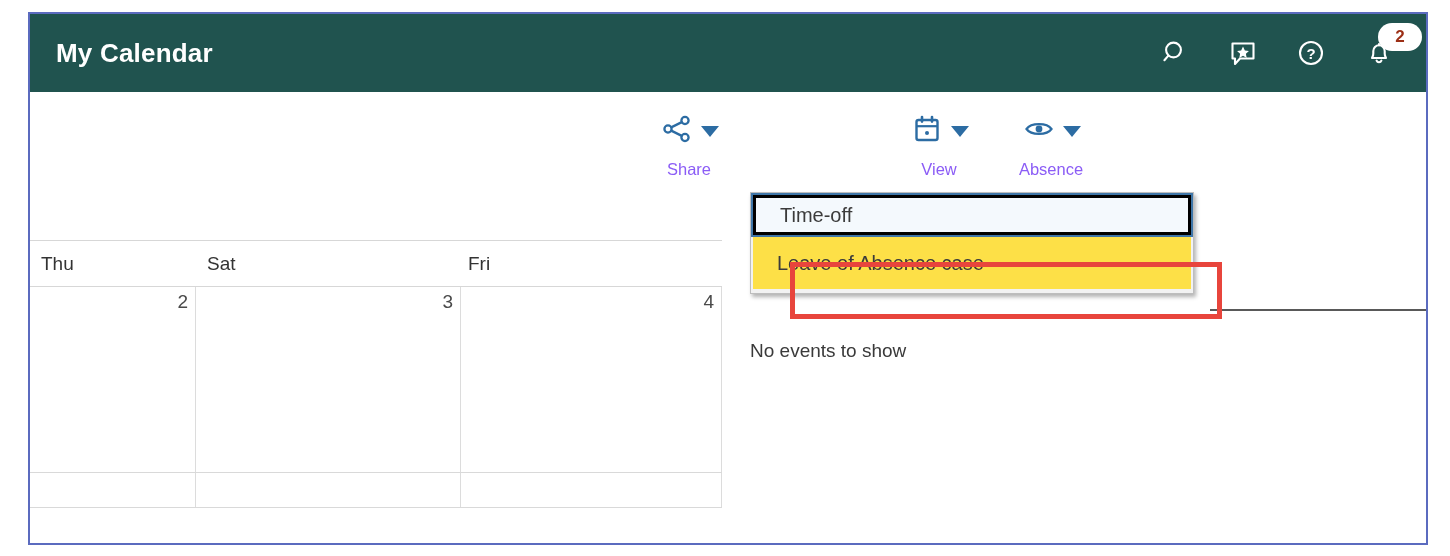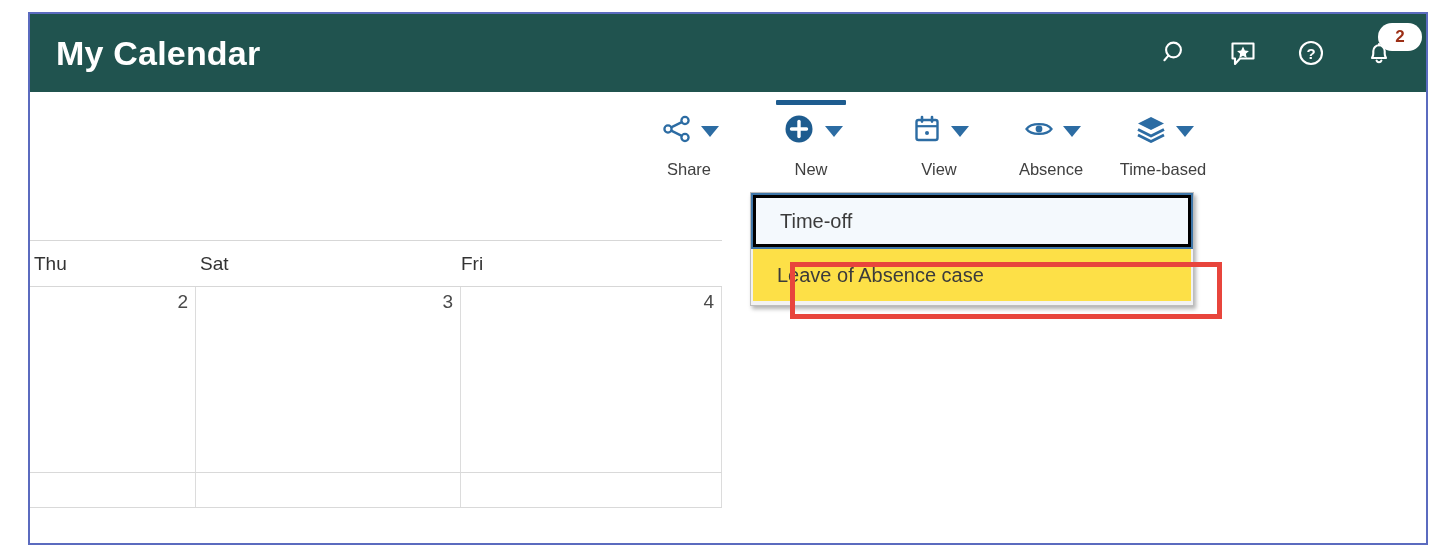--- a/index.html
+++ b/index.html
@@ -30,21 +30,21 @@
     left: 0; top: 0;
     width: 100%;
     height: 78px;
     background: #20534f;
     display: flex;
     align-items: center;
     padding: 0 12px 0 26px;
   }
   #page-title {
     color: #ffffff;
-    font-size: 34px;
+    font-size: 26px;
     font-weight: 600;
     letter-spacing: .2px;
     white-space: nowrap;
   }
   #title-actions {
     margin-left: auto;
     display: flex;
     align-items: center;
     gap: 34px;
     padding-right: 18px;
@@ -94,21 +94,21 @@
     gap: 7px;
   }
   .cmd .caret {
     width: 0; height: 0;
     border-left: 9px solid transparent;
     border-right: 9px solid transparent;
     border-top: 11px solid #2c6ca3;
   }
   .cmd .cmd-label {
     font-size: 16.5px;
-    color: #404040;
+    color: #8b5cf6;
     margin-top: 2px;
     line-height: 19px;
   }
   .cmd .active-bar {
     position: absolute;
     left: 24px; right: 24px;
     top: -4px;
     height: 5px;
     background: #1e5c8f;
     border-radius: 1px;
@@ -132,21 +132,21 @@
   #cal-head {
     display: flex;
     height: 47px;
     border-top: 1px solid #d7d7d7;
     border-bottom: 1px solid #d7d7d7;
     background: #ffffff;
   }
   #cal-head .hcell {
     display: flex;
     align-items: center;
-    padding-left: 4px;
+    padding-left: 11px;
     font-size: 19px;
     color: #333333;
   }
   .col-a { width: 166px; }
   .col-b { width: 265px; }
   .col-c { width: 261px; }
 
   .cal-row {
     display: flex;
     border-bottom: 1px solid #d9d9d9;
@@ -211,21 +211,21 @@
     color: #3b3b3b;
     white-space: nowrap;
     cursor: pointer;
   }
   #menu-item-timeoff {
     background: #f4f9fd;
     border: 3px solid #000000;
     outline: 2px solid #3f76a8;
     outline-offset: 0px;
     margin: 2px;
-    height: 52px;
+    height: 40px;
   }
   #menu-item-loa {
     background: #fde047;
     margin: 0 2px 4px 2px;
   }
   
   #loa-annotation {
     position: absolute;
     left: 760px;
     top: 248px;
@@ -290,34 +290,20 @@
             <circle cx="25" cy="25.5" r="3.6" fill="none" stroke="#2c6ca3" stroke-width="2.3"></circle>
             <line x1="11.2" y1="15.4" x2="21.8" y2="10.1" stroke="#2c6ca3" stroke-width="2.3"></line>
             <line x1="11.2" y1="18.6" x2="21.8" y2="23.9" stroke="#2c6ca3" stroke-width="2.3"></line>
           </svg>
         </span>
         <span class="caret"></span>
       </div>
       <div class="cmd-label">Share</div>
     </div>
 
-    <div class="cmd" id="cmd-new">
-      <div class="active-bar"></div>
-      <div class="glyph-row">
-        <span>
-          <svg width="38" height="38" viewBox="0 0 38 38">
-            <circle cx="19" cy="19" r="13.5" fill="#1e5c8f"></circle>
-            <line x1="11.5" y1="19" x2="26.5" y2="19" stroke="#ffffff" stroke-width="3.4" stroke-linecap="round"></line>
-            <line x1="19" y1="11.5" x2="19" y2="26.5" stroke="#ffffff" stroke-width="3.4" stroke-linecap="round"></line>
-          </svg>
-        </span>
-        <span class="caret"></span>
-      </div>
-      <div class="cmd-label">New</div>
-    </div>
 
     <div class="cmd" id="cmd-view">
       <div class="glyph-row">
         <span>
           <svg width="34" height="34" viewBox="0 0 34 34">
             <rect x="6.5" y="8" width="21" height="20" rx="2" fill="none" stroke="#2c6ca3" stroke-width="2.4"></rect>
             <line x1="6.5" y1="14.2" x2="27.5" y2="14.2" stroke="#2c6ca3" stroke-width="2.2"></line>
             <line x1="12" y1="5" x2="12" y2="9.6" stroke="#2c6ca3" stroke-width="2.6" stroke-linecap="round"></line>
             <line x1="22" y1="5" x2="22" y2="9.6" stroke="#2c6ca3" stroke-width="2.6" stroke-linecap="round"></line>
             <circle cx="17" cy="21" r="2" fill="#2c6ca3"></circle>
@@ -334,33 +320,20 @@
           <svg width="34" height="34" viewBox="0 0 34 34">
             <path d="M4.5 17 C9 10.5 25 10.5 29.5 17 C25 23.5 9 23.5 4.5 17 Z" fill="none" stroke="#2c6ca3" stroke-width="2.2"></path>
             <circle cx="17" cy="17" r="3.4" fill="#2c6ca3"></circle>
           </svg>
         </span>
         <span class="caret"></span>
       </div>
       <div class="cmd-label">Absence</div>
     </div>
 
-    <div class="cmd" id="cmd-layers">
-      <div class="glyph-row">
-        <span>
-          <svg width="36" height="36" viewBox="0 0 36 36">
-            <path d="M18 6 L31 12.5 L18 19 L5 12.5 Z" fill="#2c6ca3"></path>
-            <path d="M5 18.5 L18 25 L31 18.5" fill="none" stroke="#2c6ca3" stroke-width="2.8" stroke-linejoin="round"></path>
-            <path d="M5 24 L18 30.5 L31 24" fill="none" stroke="#2c6ca3" stroke-width="2.8" stroke-linejoin="round"></path>
-          </svg>
-        </span>
-        <span class="caret"></span>
-      </div>
-      <div class="cmd-label">Time-based</div>
-    </div>
 
   </div>
 
   <div id="calendar">
     <div id="cal-head">
       <div class="hcell col-a">Thu</div>
       <div class="hcell col-c">Sat</div>
       <div class="hcell col-b">Fri</div>
     </div>
 
@@ -376,20 +349,24 @@
       </div>
     </div>
 
     <div class="cal-row" id="row-2">
       <div class="dcell col-a"></div>
       <div class="dcell col-b"></div>
       <div class="dcell col-c"></div>
     </div>
   </div>
 
+  <div id="right-pane">
+    <div id="pane-divider"></div>
+    <div id="no-events">No events to show</div>
+  </div>
 
   <div id="new-menu">
     <div class="menu-item" id="menu-item-timeoff">Time-off</div>
     <div class="menu-item" id="menu-item-loa">Leave of Absence case</div>
   </div>
 
   <div id="loa-annotation"></div>
 
 </div>
 

